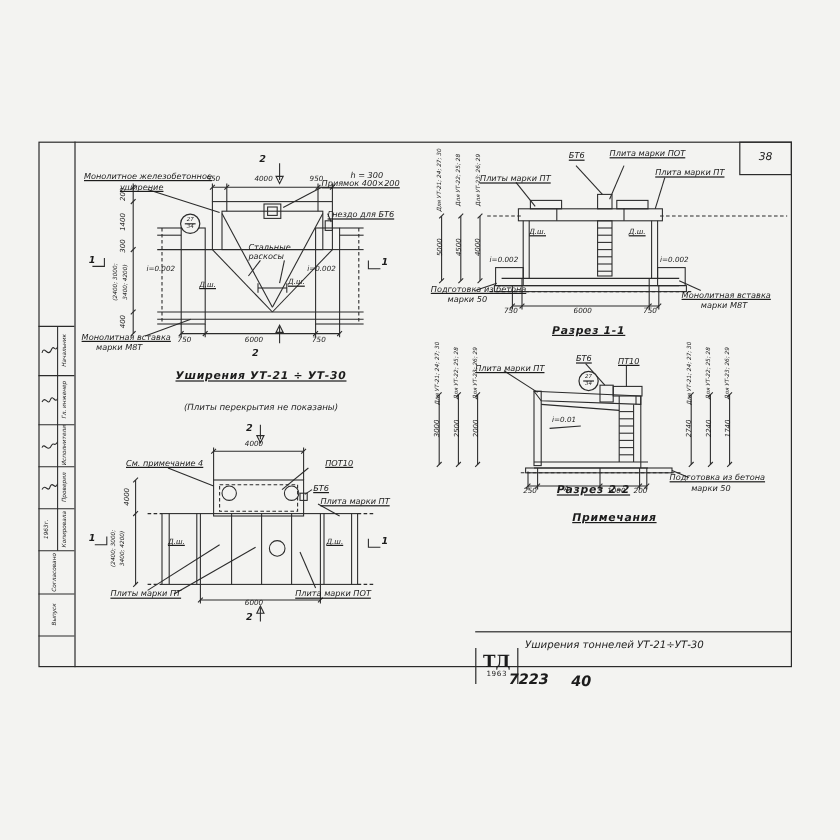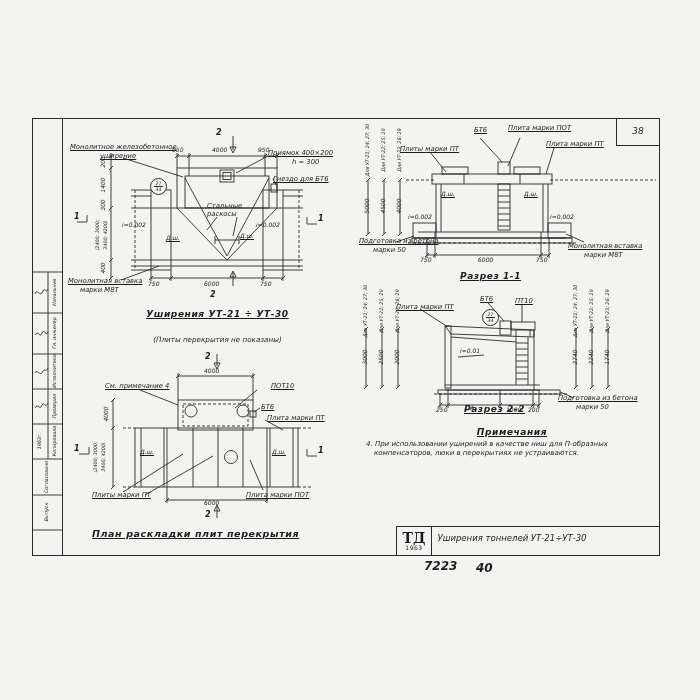--- a/index.html
+++ b/index.html
@@ -134,21 +134,21 @@
     <line x1="168" y1="16" x2="168" y2="30" stroke-width="1.4"></line>
       <polygon points="165,27 171,27 168,33" fill="#2b2b2b"></polygon>
     <line x1="168" y1="152" x2="168" y2="166" stroke-width="1.4"></line>
       <polygon points="165,157 171,157 168,151" fill="#2b2b2b"></polygon>
     <polyline points="12,102 22,102 22,95" stroke-width="1.2"></polyline>
     <polyline points="252,104 242,104 242,97" stroke-width="1.2"></polyline>
   </svg>
   <span class="lbl und" style="left:70px;top:144px;">Монолитное железобетонное</span>
   <span class="lbl und" style="left:100px;top:153px;">уширение</span>
   <span class="lbl und" style="left:268px;top:150px;">Приямок 400×200</span>
-  <span class="lbl" style="left:292px;top:159px;">h = 300</span>
+  <span class="lbl" style="left:292px;top:143px;">h = 300</span>
   <span class="lbl und" style="left:273px;top:176px;">Гнездо для БТ6</span>
   <span class="lbl" style="left:207px;top:203px;">Стальные</span>
   <span class="lbl" style="left:207px;top:211px;">раскосы</span>
   <span class="lbl und" style="left:68px;top:278px;">Монолитная вставка</span>
   <span class="lbl" style="left:80px;top:287px;">марки М8Т</span>
   <span class="dim" style="left:172px;top:147px;">950</span>
   <span class="dim" style="left:212px;top:147px;">4000</span>
   <span class="dim" style="left:258px;top:147px;">950</span>
   <span class="dim" style="left:148px;top:281px;">750</span>
   <span class="dim" style="left:204px;top:281px;">6000</span>
@@ -339,21 +339,20 @@
   <span class="dim" style="left:436px;top:407px;">250</span>
   <span class="dim" style="left:470px;top:405px;">А</span>
   <span class="dim" style="left:506px;top:407px;">1000</span>
   <span class="dim" style="left:528px;top:407px;">200</span>
   <span class="lbl und" style="left:558px;top:395px;">Подготовка из бетона</span>
   <span class="lbl" style="left:576px;top:404px;">марки 50</span>
   <div class="ttl" style="left:464px;top:404px;">Разрез 2-2</div>
 
   <div class="ttl" style="left:452px;top:427px;width:120px;text-align:center;">Примечания</div>
   <div class="notes">
-    <div class="item">4. При использовании уширений в качестве ниш для П-образных компенсаторов, люки в перекрытиях не устраиваются.</div>
   </div>
 
   <svg class="d" style="left:65px;top:350px;" width="300" height="185" viewBox="0 0 300 185">
     <line x1="152" y1="4" x2="152" y2="16" stroke-width="1.4"></line>
       <polygon points="149,13 155,13 152,19" fill="#2b2b2b"></polygon>
     <line x1="152" y1="156" x2="152" y2="168" stroke-width="1.4"></line>
       <polygon points="149,161 155,161 152,155" fill="#2b2b2b"></polygon>
     <line x1="113" y1="26" x2="188" y2="26" stroke-width="0.6"></line>
     <line x1="113" y1="23" x2="113" y2="50" stroke-width="0.6"></line>
       <line x1="188" y1="23" x2="188" y2="50" stroke-width="0.6"></line>
@@ -409,24 +408,23 @@
   <span class="dim und" style="left:272px;top:449px;">Д.ш.</span>
   <span class="secmark" style="left:74px;top:444px;">1</span>
   <span class="secmark" style="left:318px;top:446px;">1</span>
   <span class="lbl und" style="left:92px;top:492px;">Плиты марки ПТ</span>
   <span class="lbl und" style="left:246px;top:492px;">Плита марки ПОТ</span>
   <span class="dim" style="left:204px;top:500px;">6000</span>
   <span class="secmark" style="left:205px;top:510px;">2</span>
   <span class="rotc" style="left:107px;top:414px;">4000</span>
   <span class="rotg" style="left:96px;top:457px;">(2400; 3000;</span>
   <span class="rotg" style="left:104px;top:457px;">3400; 4200)</span>
-  <div class="ttl" style="left:92px;top:528px;font-size:9.5px;">План раскладки плит перекрытия</div>
 
   <div class="hline" style="left:396px;top:526px;width:264px;"></div>
-  <div class="cell" style="left:396px;top:526px;width:36px;height:30px;border-left:1.2px solid #2b2b2b;border-right:1.2px solid #2b2b2b;flex-direction:column;">
+  <div class="cell" style="left:396px;top:540px;width:36px;height:30px;border-left:1.2px solid #2b2b2b;border-right:1.2px solid #2b2b2b;flex-direction:column;">
     <span class="logo-td">ТД</span>
     <span class="logo-yr">1963</span>
   </div>
   <div class="cell" style="left:432px;top:524px;width:160px;height:30px;">
     <span class="lbl" style="position:static;font-size:8.5px;">Уширения тоннелей УТ-21÷УТ-30</span>
   </div>
   <span class="footerhand" style="left:424px;top:559px;">7223</span>
   <span class="footerhand" style="left:476px;top:561px;">40</span>
 
 </div>

